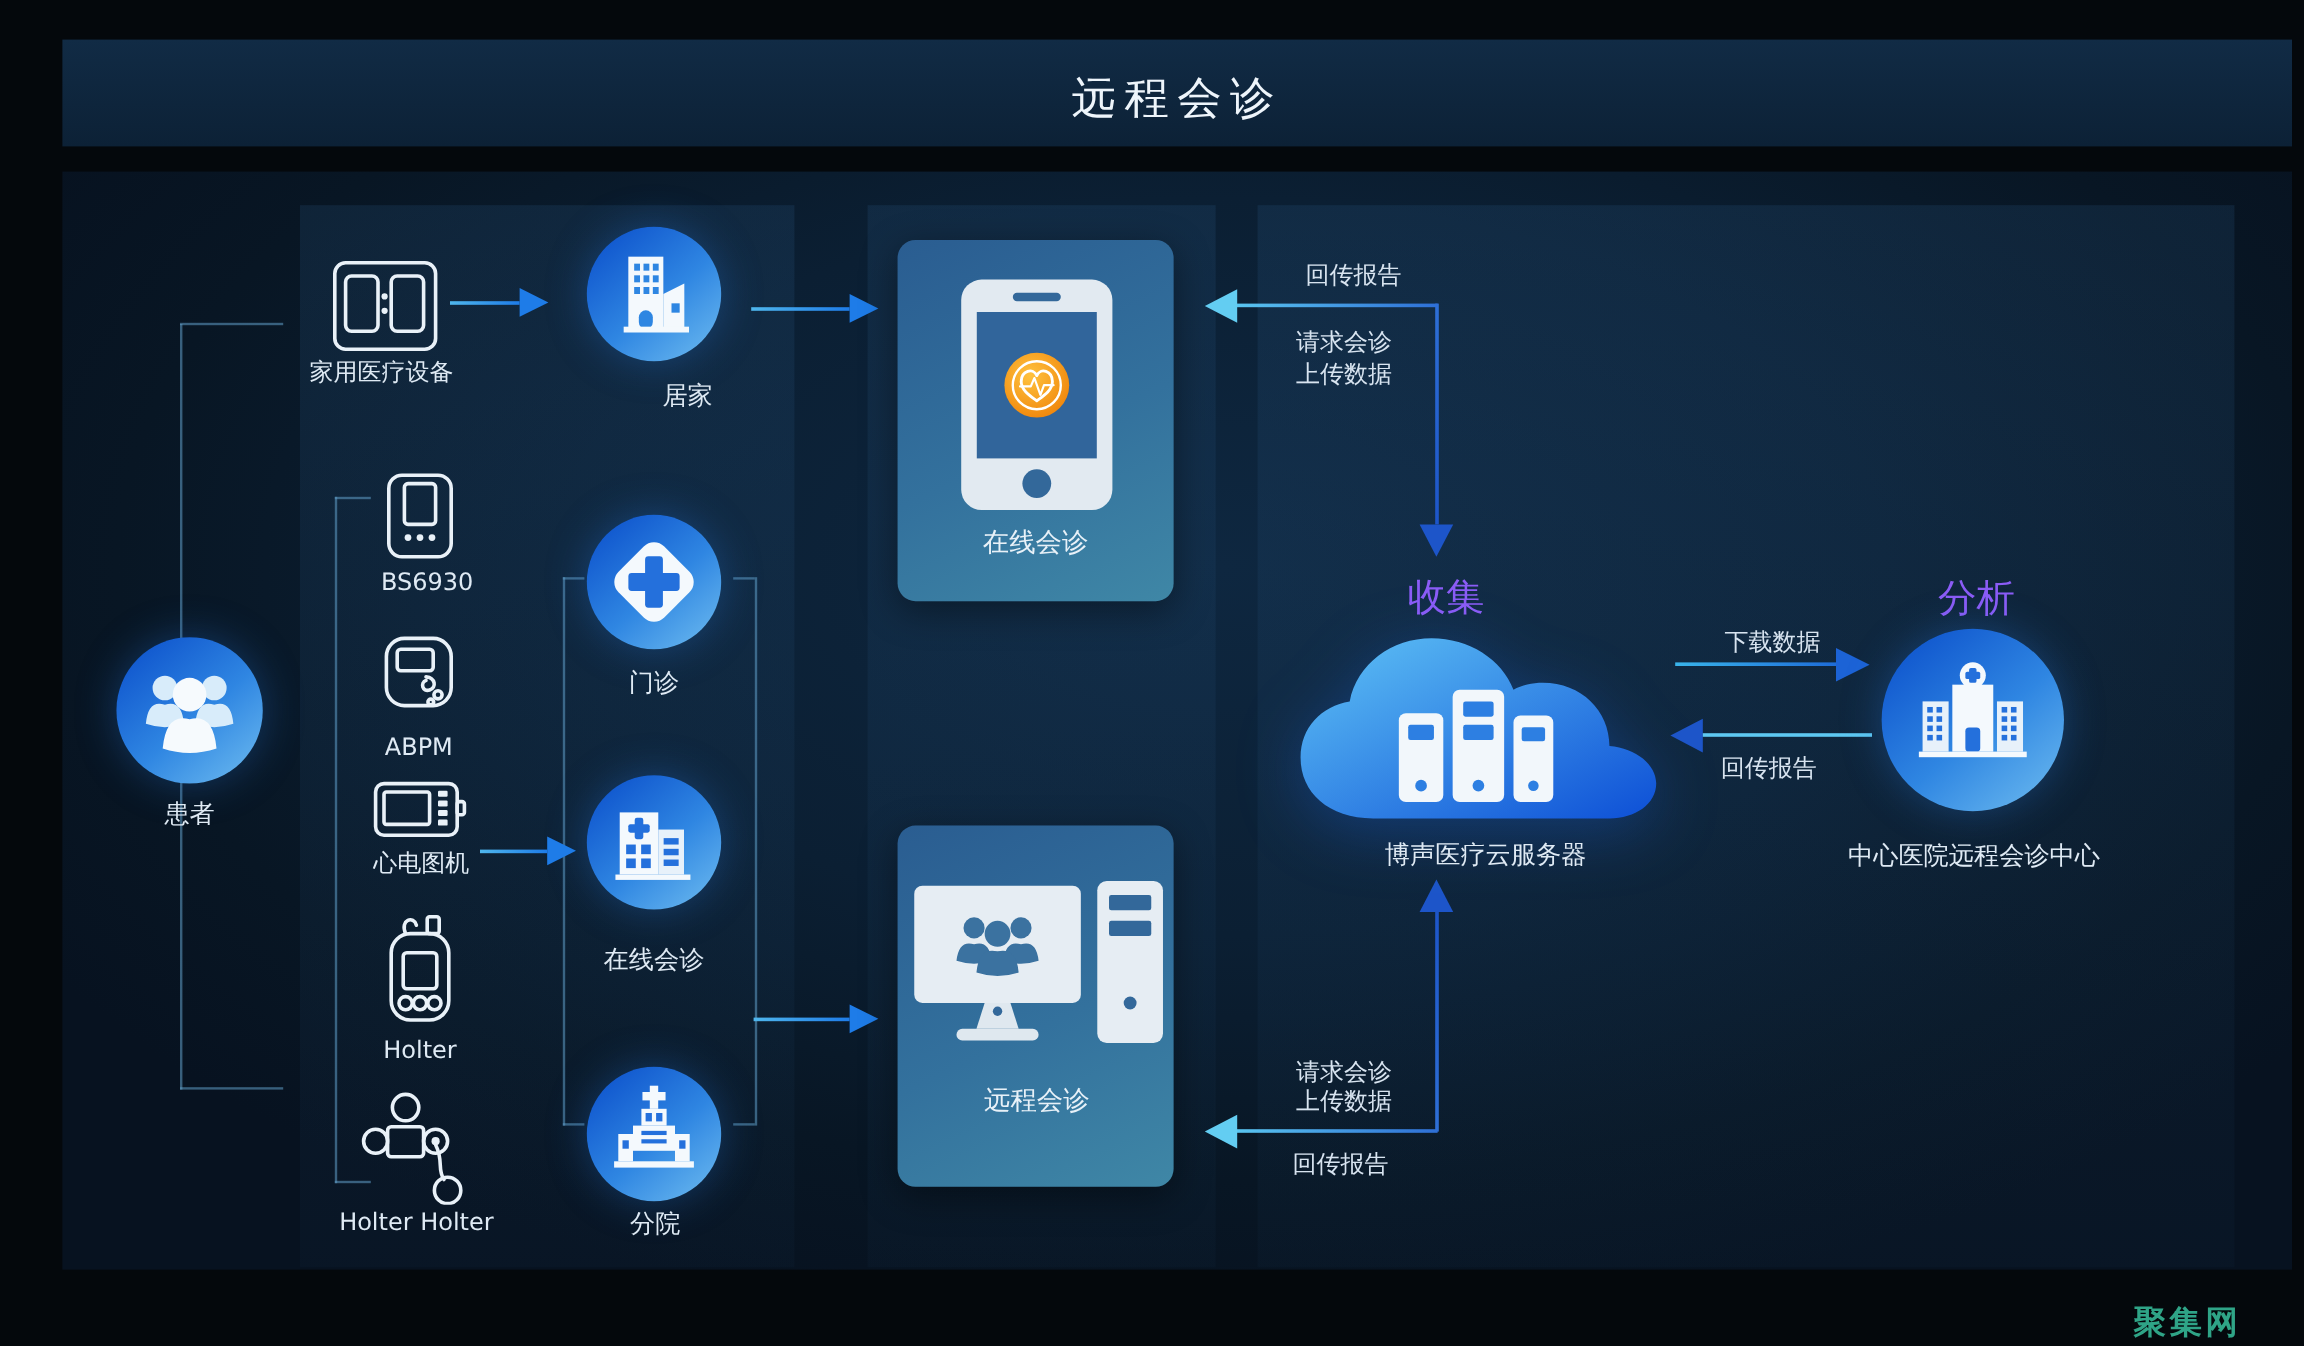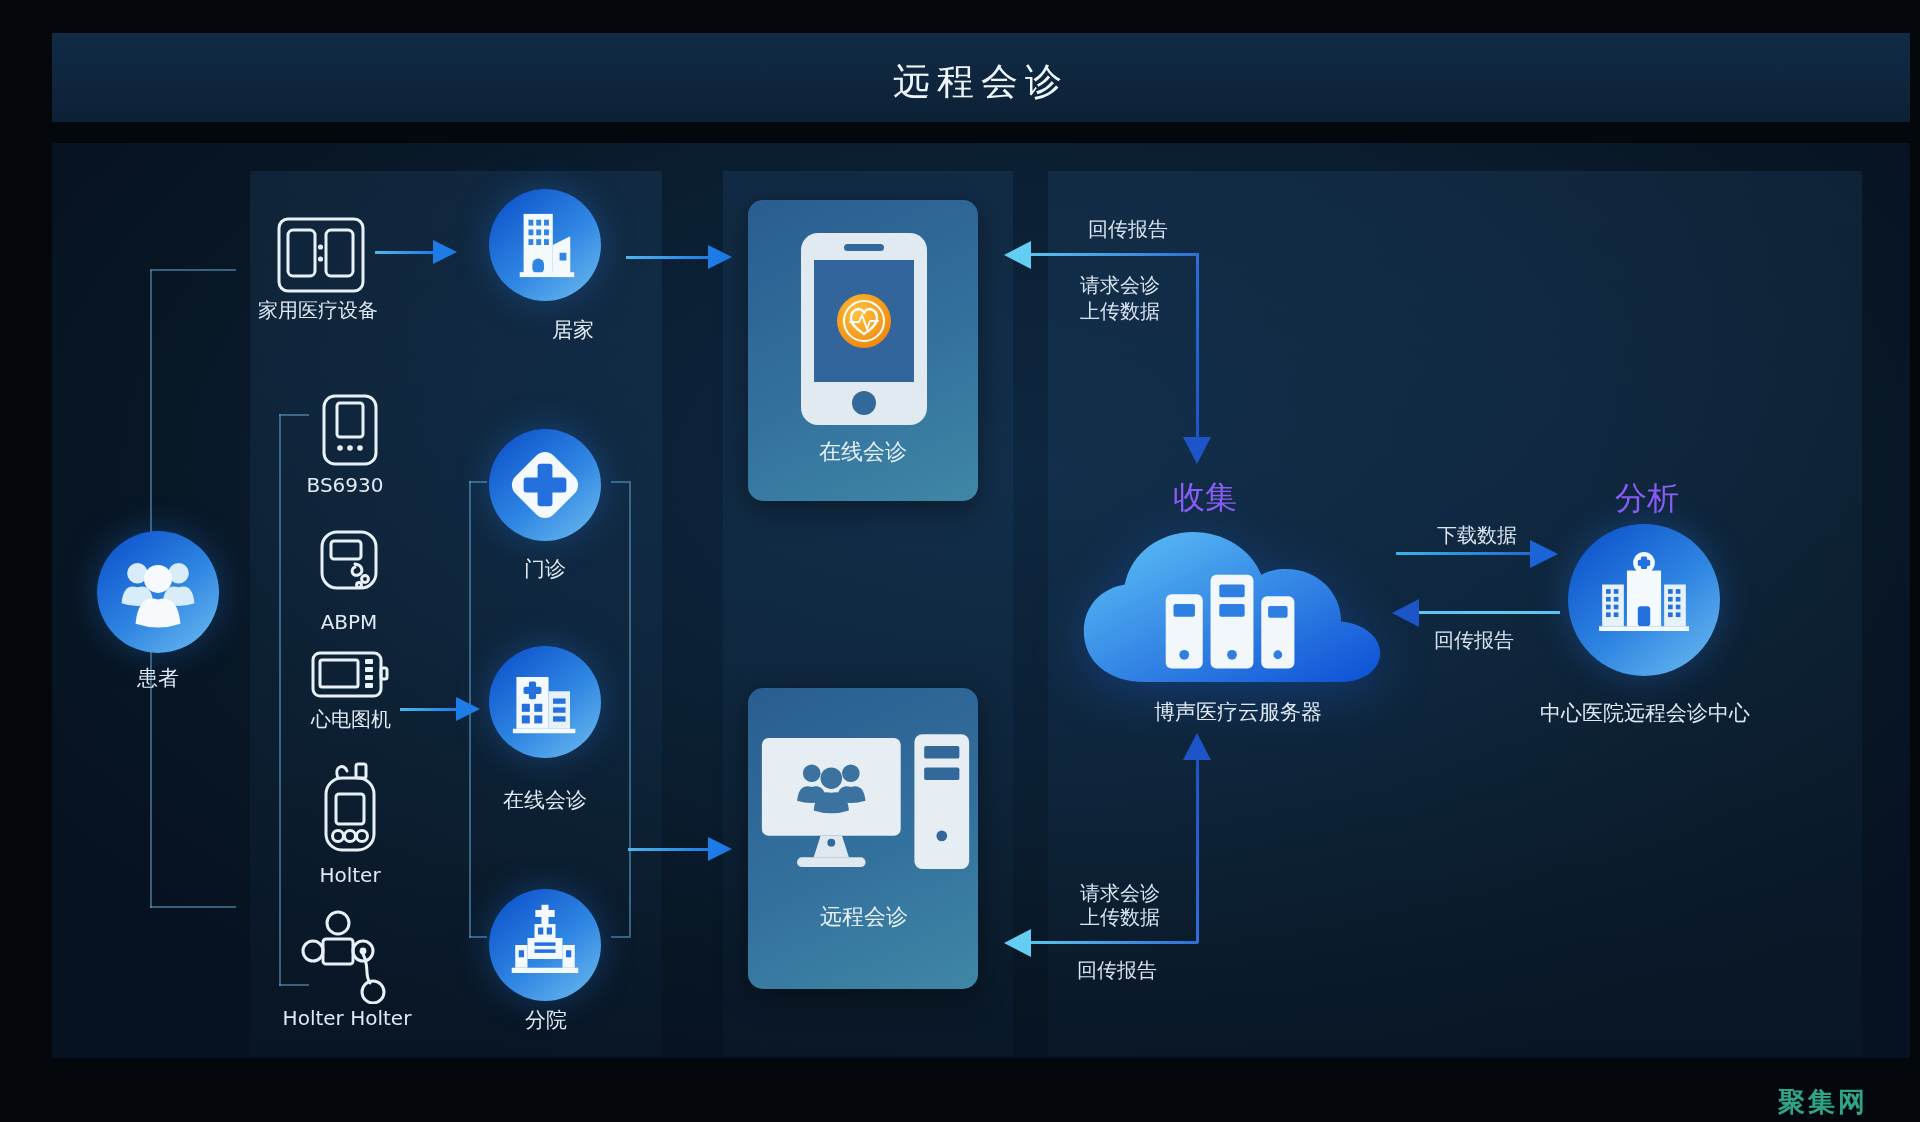--- a/index.html
+++ b/index.html
@@ -104,21 +104,21 @@
 
   <svg class="abs" style="left:320px;top:393px;" width="60" height="74" viewBox="0 0 60 74">
     <g class="oicon">
       <rect x="4" y="3" width="52" height="68" rx="11"></rect>
       <rect x="17" y="10" width="26" height="34" rx="3"></rect>
     </g>
     <circle cx="20" cy="55" r="2.8" fill="#e9f1f8"></circle>
     <circle cx="30" cy="55" r="2.8" fill="#e9f1f8"></circle>
     <circle cx="40" cy="55" r="2.8" fill="#e9f1f8"></circle>
   </svg>
-  <div class="abs clabel" style="left:345px;top:473px;">BS6930</div>
+  <div class="abs clabel" style="left:356px;top:473px;">BS6930</div>
 
   <svg class="abs" style="left:318px;top:528px;" width="62" height="66" viewBox="0 0 62 66">
     <g class="oicon">
       <rect x="4" y="4" width="54" height="56" rx="15"></rect>
       <rect x="13" y="13" width="30" height="18" rx="3"></rect>
       <path d="M37 36 C45 37 46 45 40 47 C34 49 32 41 37 39"></path>
       <circle cx="47" cy="51" r="3.4"></circle>
       <circle cx="41" cy="57" r="2.4"></circle>
     </g>
   </svg>

